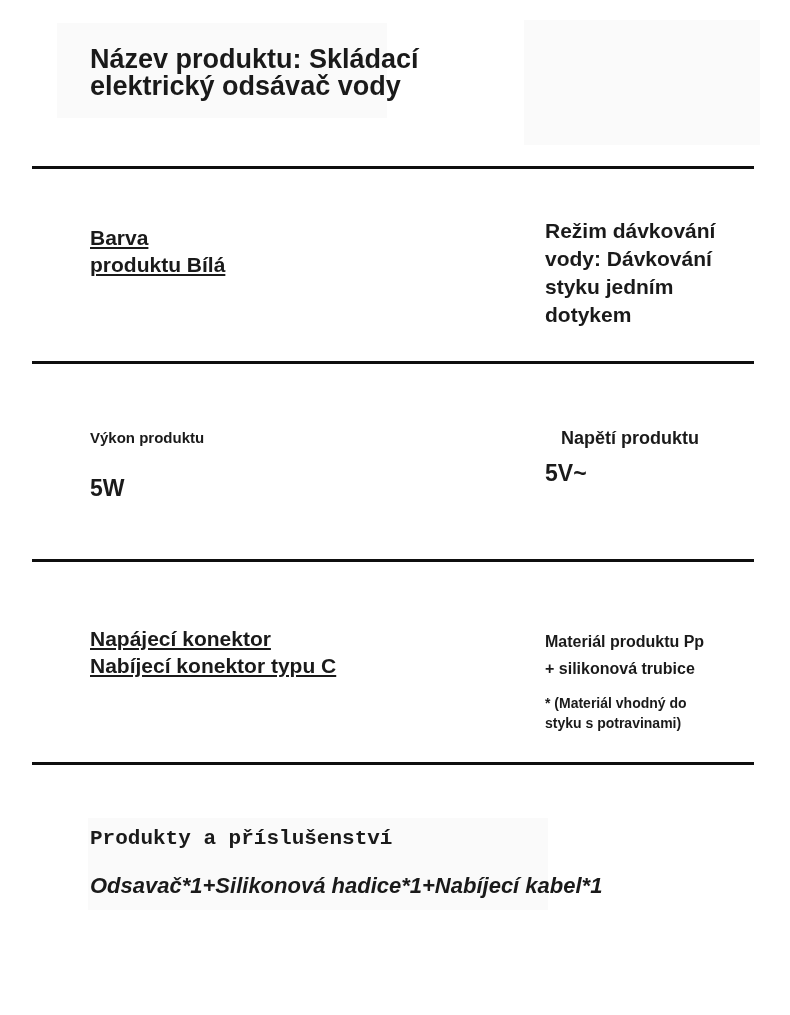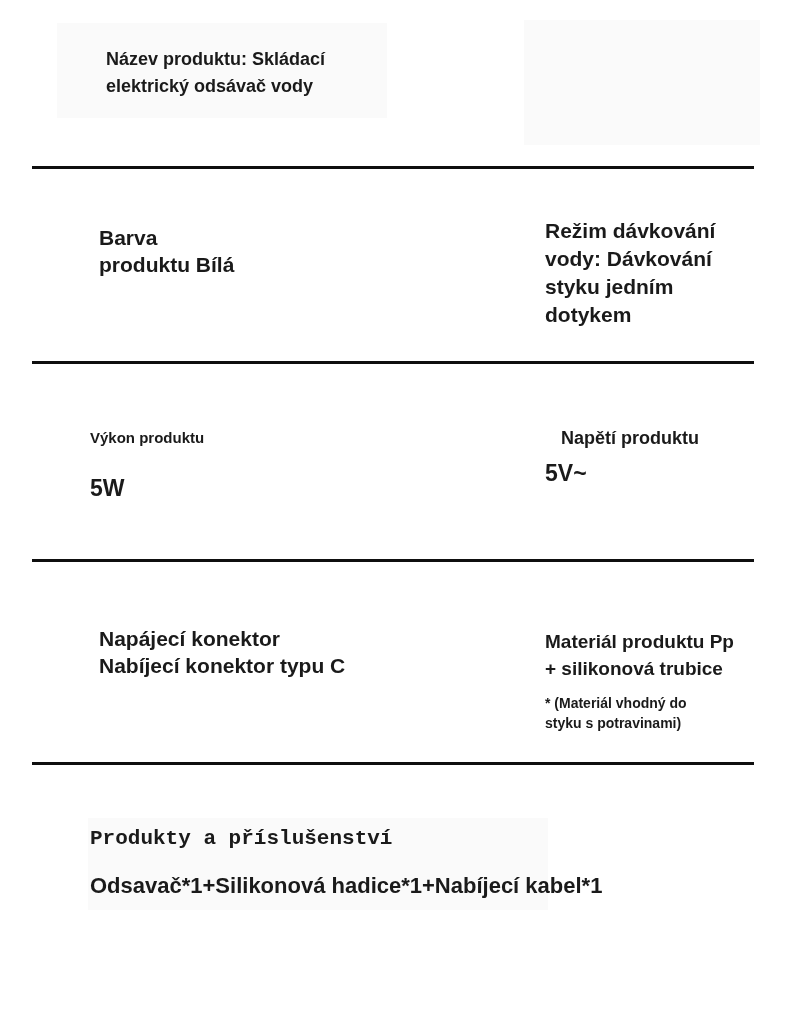--- a/index.html
+++ b/index.html
@@ -19,32 +19,32 @@
   .patch {
     position: absolute;
     background: #fafafa;
   }
   .txt {
     position: absolute;
     font-weight: 700;
     white-space: pre-line;
     color: #1a1a1a;
   }
-  .t-title   { left: 90px;  top: 46px;  font-size: 18px; line-height: 27px; width: 330px; margin-left: 16px; }
-  .t-left-21 { left: 99px;  font-size: 21px; line-height: 27px; width: 340px; }
+  .t-title   { left: 90px;  top: 46px;  font-size: 27px; line-height: 27px; width: 330px; }
+  .t-left-21 { left: 90px;  font-size: 21px; line-height: 27px; width: 340px; text-decoration: underline; }
   .t-right   { left: 545px; font-size: 21px; line-height: 28px; width: 220px; }
   .t-power-label   { left: 90px;  top: 424px; font-size: 15px; line-height: 27px; }
   .t-power-value   { left: 90px;  top: 473px; font-size: 23px; line-height: 30px; text-align: right; }
   .t-voltage-label { left: 561px; top: 426px; font-size: 18px; line-height: 24px; text-align: center; }
   .t-voltage-value { left: 545px; top: 458px; font-size: 23px; line-height: 30px; text-align: center; }
   .t-connector { top: 625px; }
-  .t-material  { left: 545px; top: 628px; font-size: 19px; line-height: 27px; width: 225px; }
+  .t-material  { left: 545px; top: 628px; font-size: 16px; line-height: 27px; width: 225px; }
   .t-material-note { left: 545px; top: 693px; font-size: 14px; line-height: 20px; width: 220px; }
   .t-acc-heading { left: 90px; top: 825px; font-size: 21px; line-height: 27px; font-family: Liberation Mono, monospace; }
-  .t-acc-items   { left: 90px; top: 871px; font-size: 22px; line-height: 29px; width: 640px; }
+  .t-acc-items   { left: 90px; top: 871px; font-size: 22px; line-height: 29px; width: 640px; font-style: italic; }
   .divider {
     position: absolute;
     left: 32px;
     width: 722px;
     height: 3px;
     background: #0f0f0f;
   }
   .d1 { top: 166px; }
   .d2 { top: 361px; }
   .d3 { top: 559px; }

